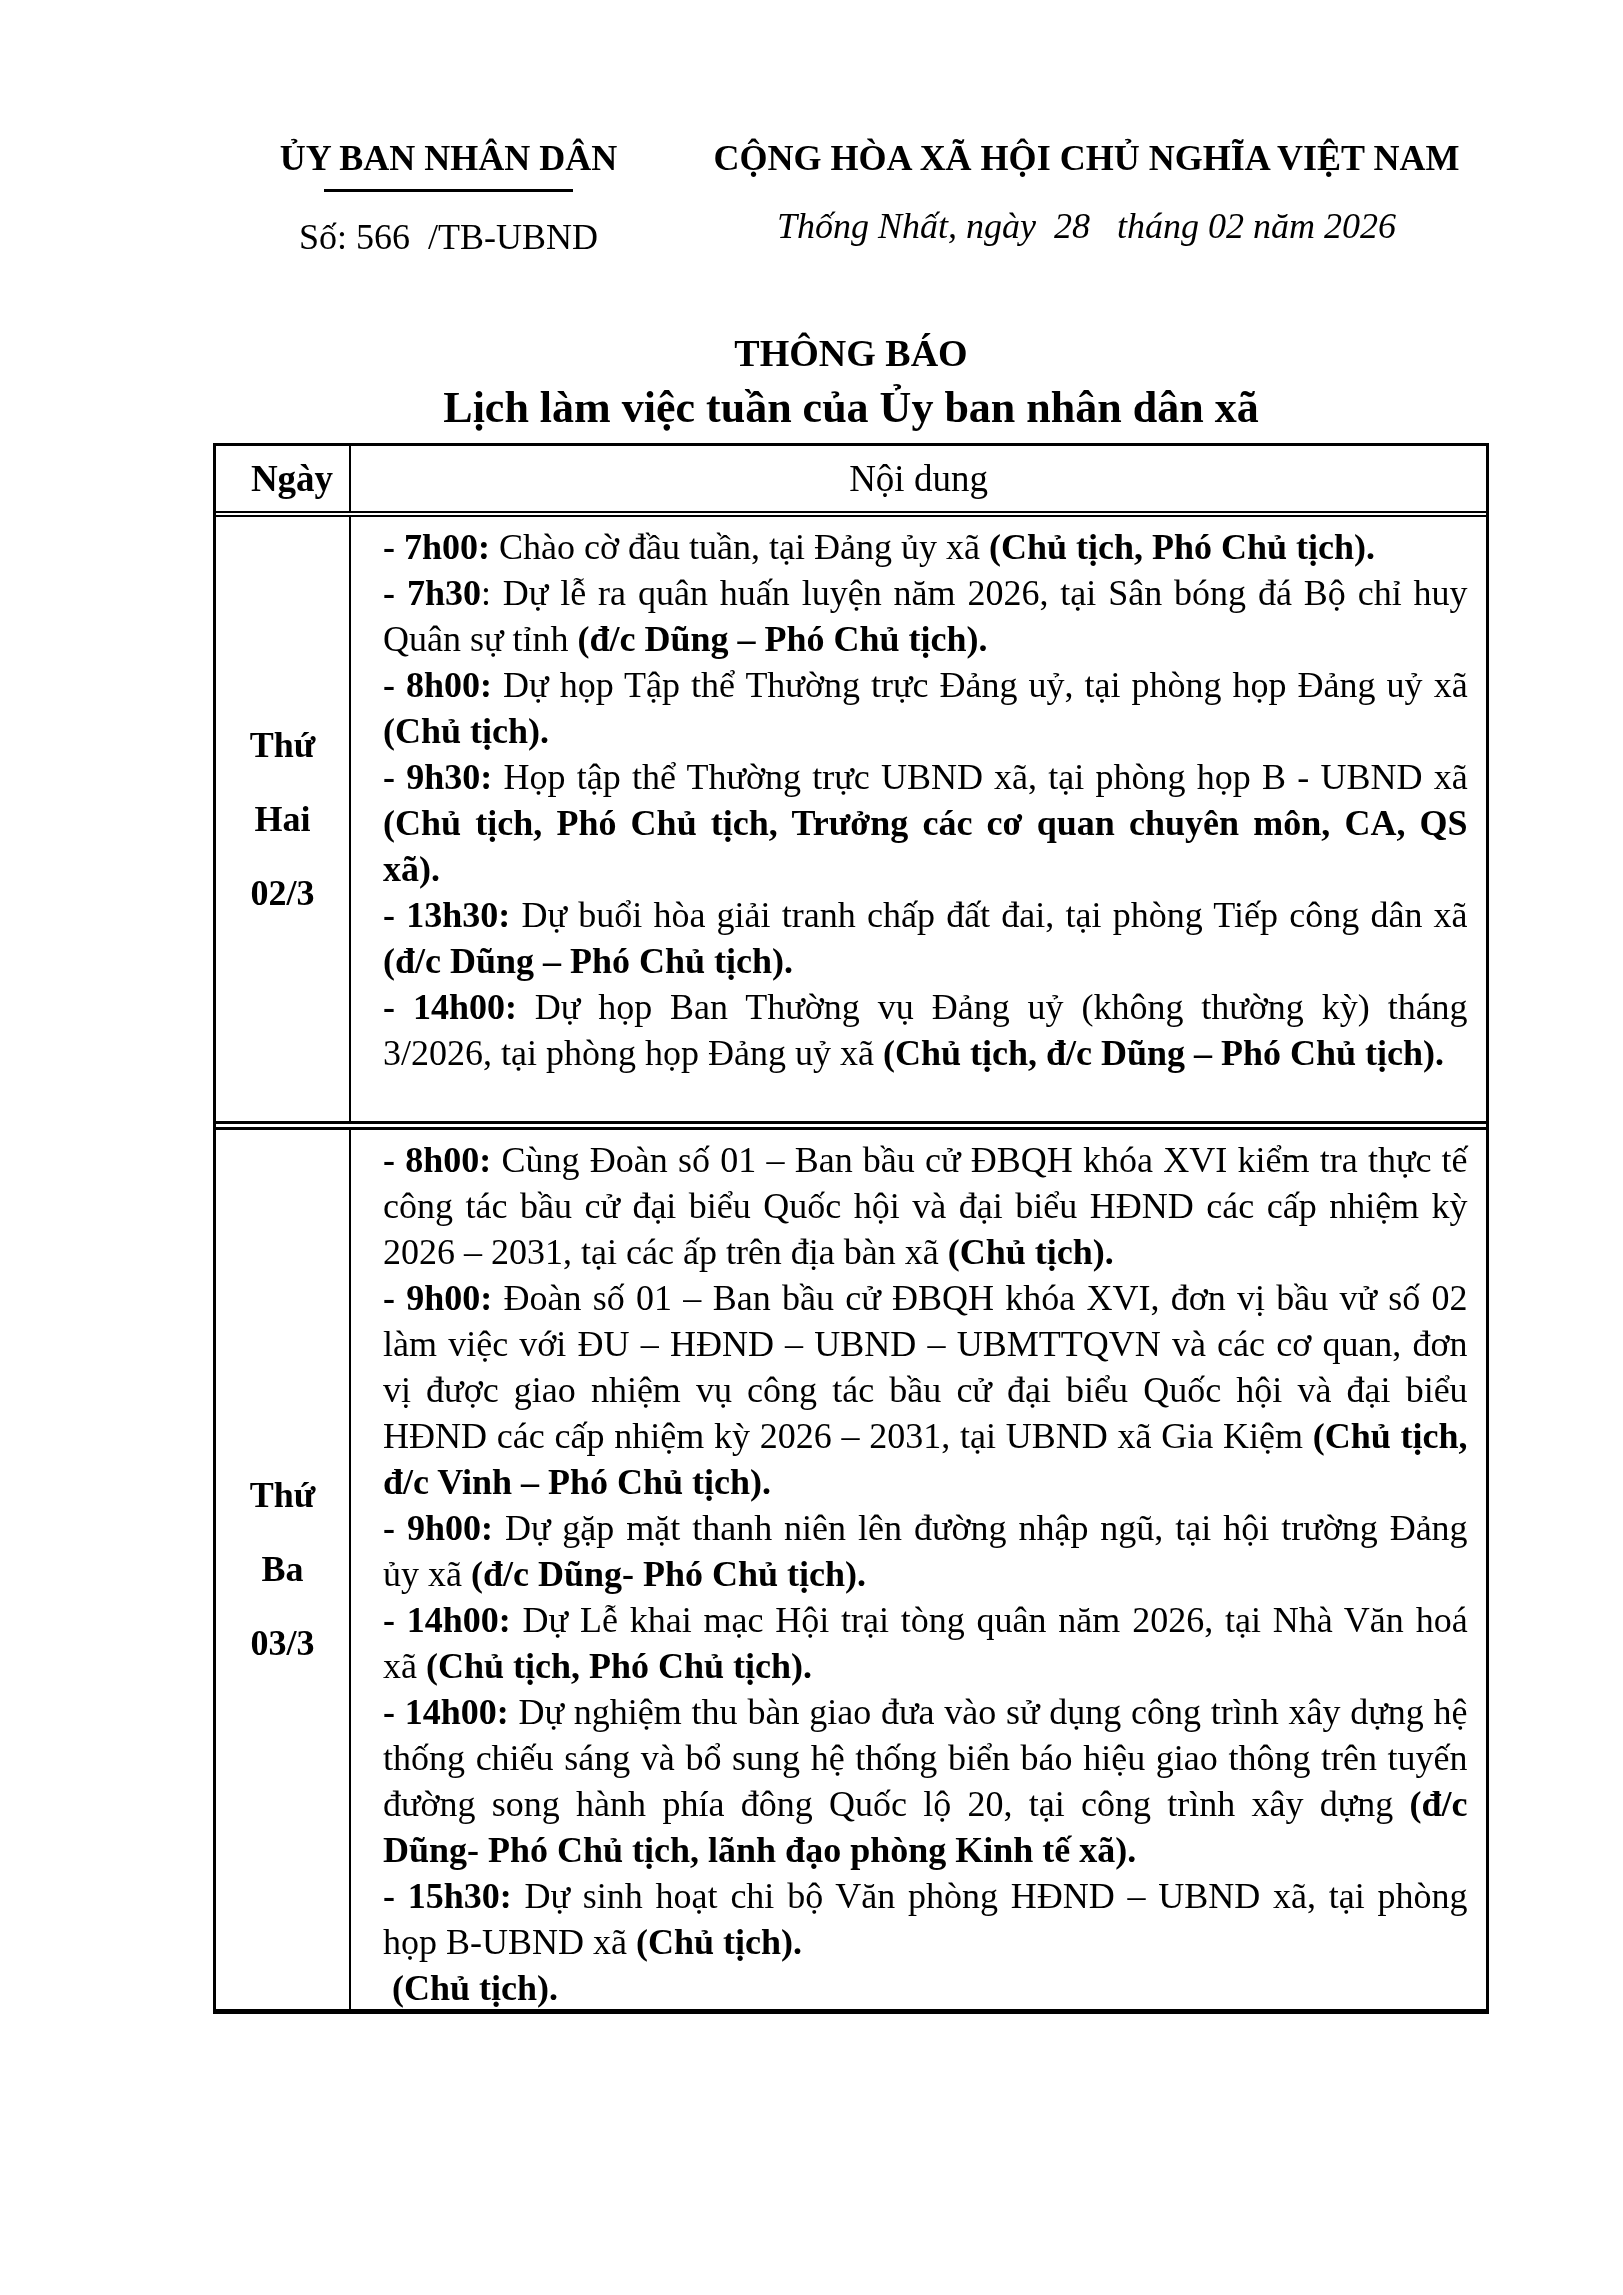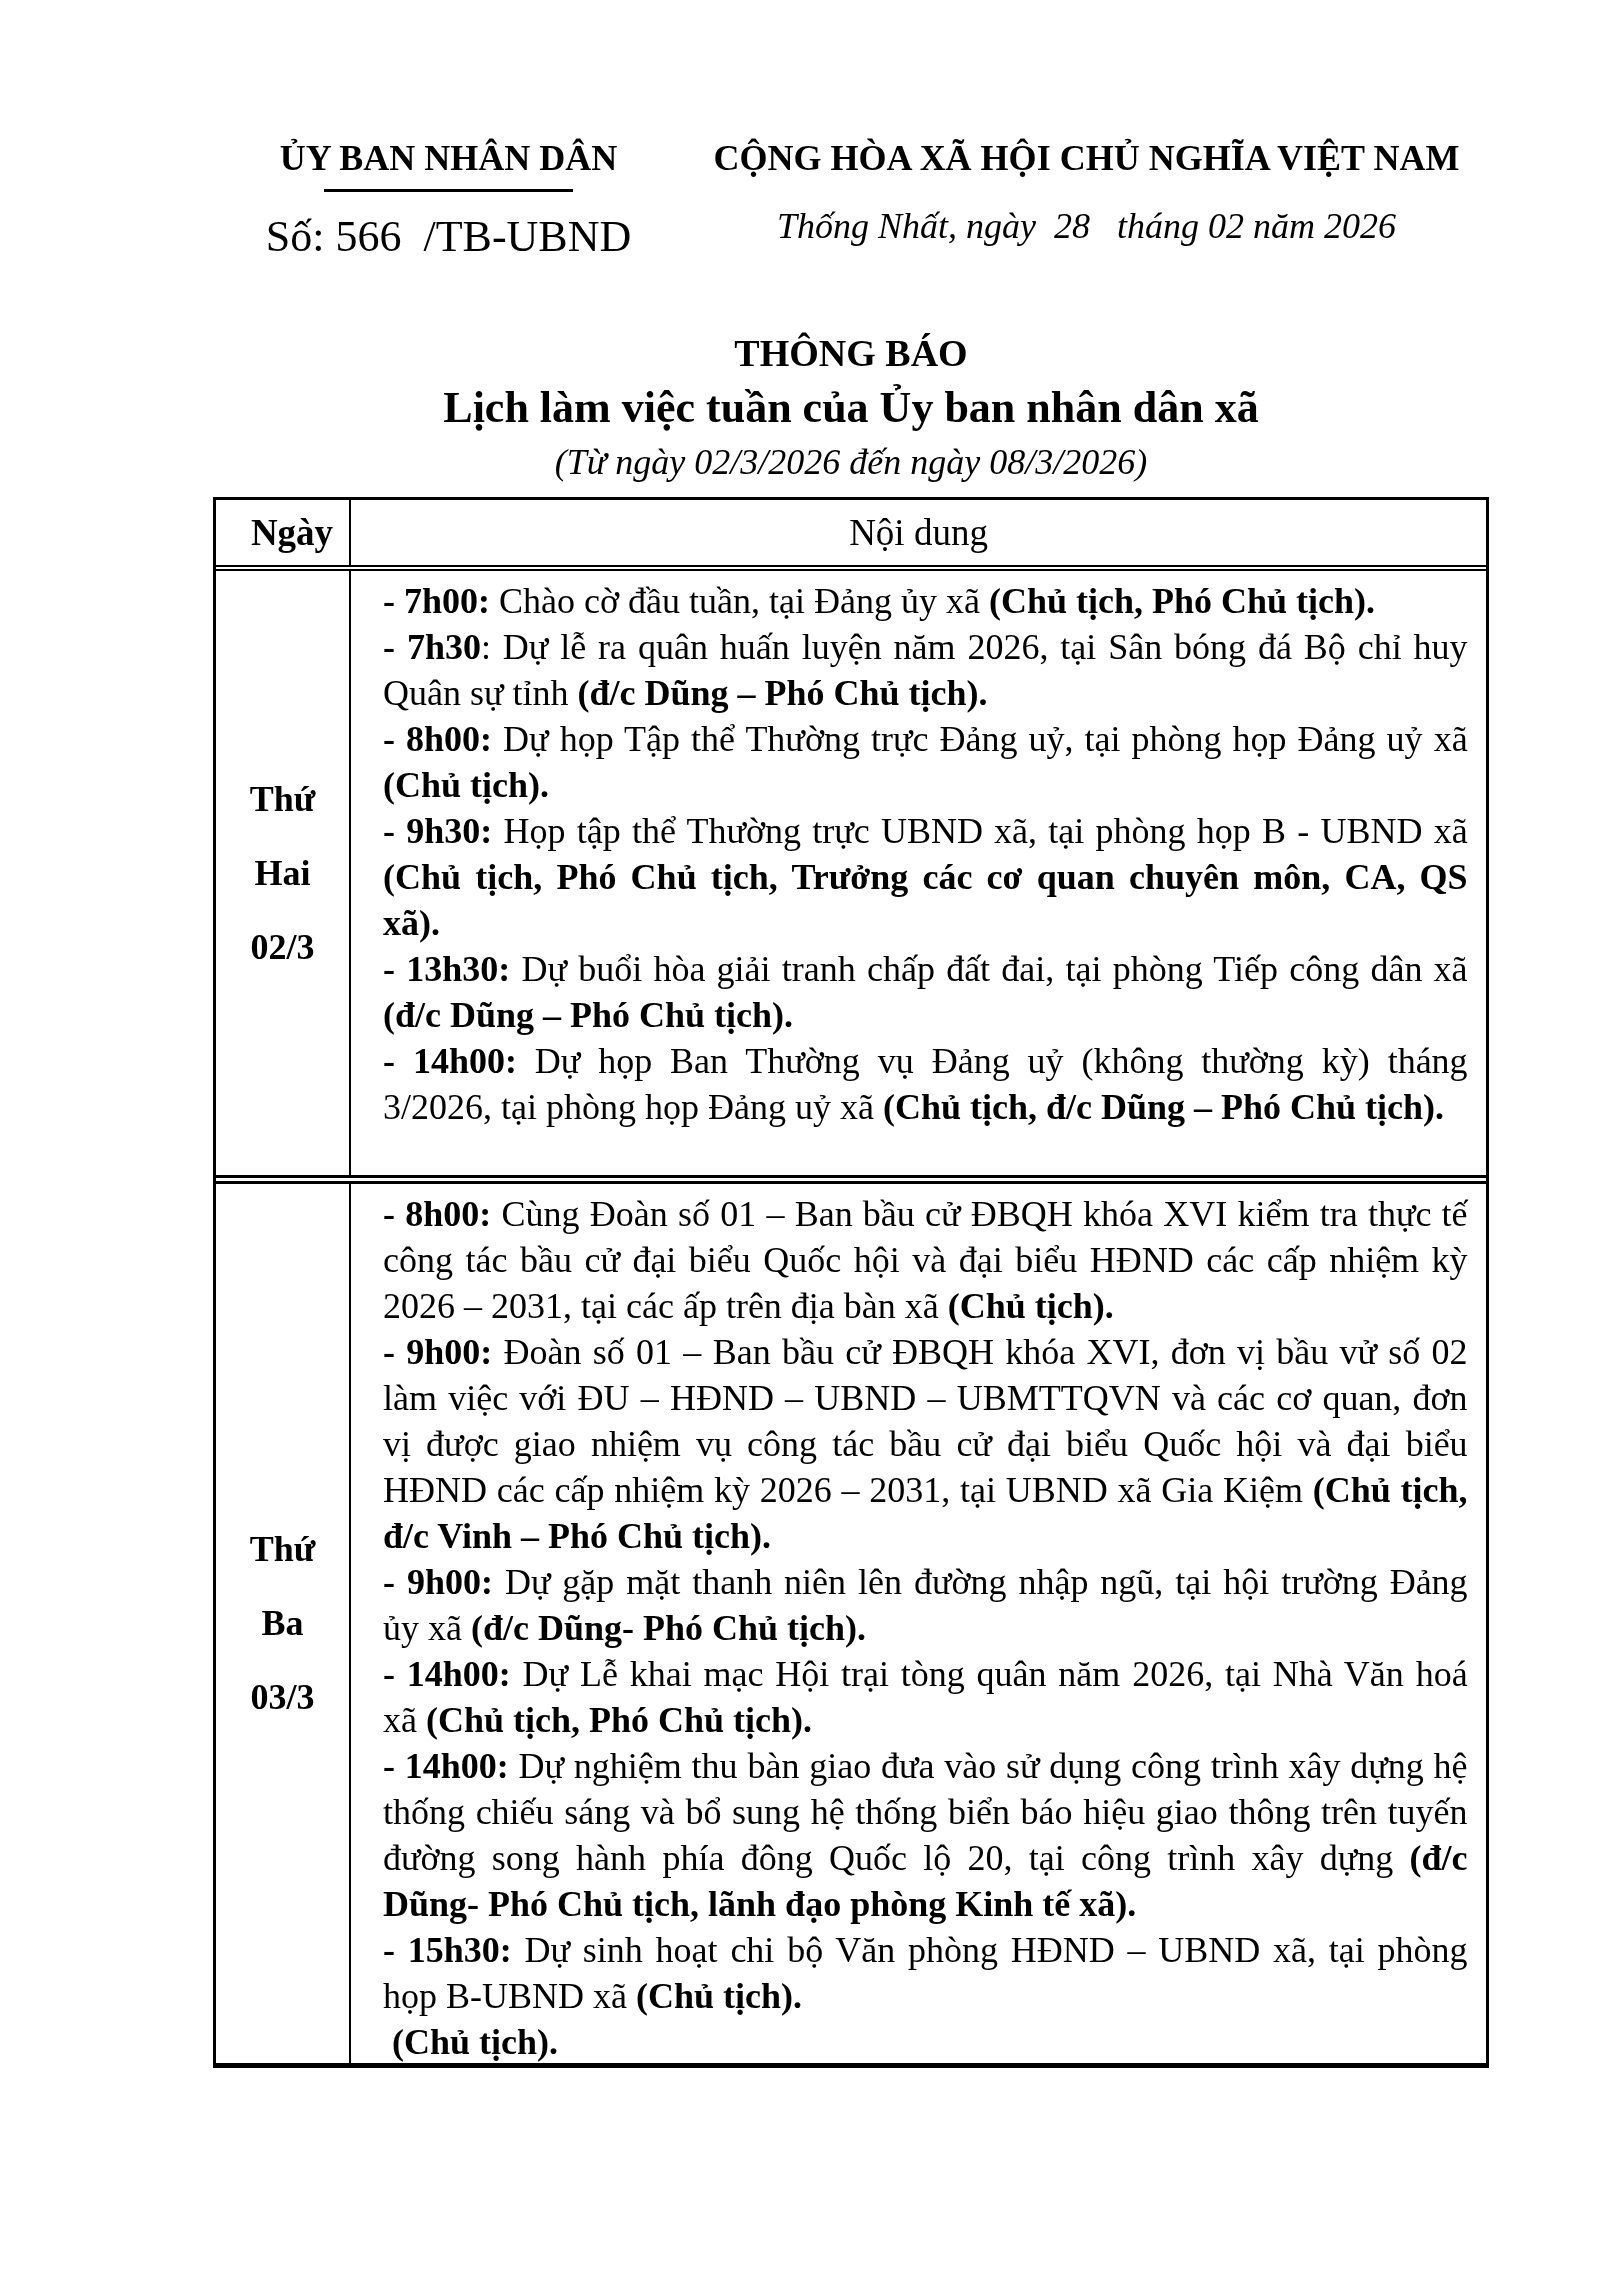--- a/index.html
+++ b/index.html
@@ -13,21 +13,21 @@
     font-family:"Liberation Serif","DejaVu Serif",serif;
     overflow:hidden;
     padding-top:130px;
   }
   
   .letterhead { margin-left:213px; width:1276px; display:flex; }
   .lh-left  { width:471px;  text-align:center; }
   .lh-right { width:805px; text-align:center; }
   .lh-line  { font-size:36px; font-weight:bold; line-height:56px; white-space:pre; }
   .org-underline { width:249px; height:3.1px; background:#000; margin:3.1px auto 0; }
-  .doc-number { font-size:44px; line-height:56px; margin-top:17px; white-space:pre; }
+  .doc-number { font-size:36px; line-height:56px; margin-top:17px; white-space:pre; }
   .motto-wrap { line-height:56px; }
   .motto-underlined {
     display:inline-block; font-size:36px; font-weight:bold;
     border-bottom:3.1px solid #000; padding-bottom:3.8px; line-height:44px;
   }
   .place-date { font-size:36px; font-style:italic; line-height:56px; margin-top:12.2px; white-space:pre; }
   
   .title-block { margin-left:213px; width:1276px; text-align:center; margin-top:61px; }
   .doc-title    { font-size:38px; font-weight:bold; line-height:55px; }
   .doc-subtitle { font-size:44px; font-weight:bold; line-height:54px;text-align:center; }
@@ -76,21 +76,20 @@
     </div>
     <div class="lh-right">
       <div class="lh-line">CỘNG HÒA XÃ HỘI CHỦ NGHĨA VIỆT NAM</div>
       <div class="place-date">Thống Nhất, ngày  28   tháng 02 năm 2026</div>
     </div>
   </div>
 
   <div class="title-block">
     <div class="doc-title">THÔNG BÁO</div>
     <div class="doc-subtitle">Lịch làm việc tuần của Ủy ban nhân dân xã</div>
-    <div class="doc-range">(Từ ngày 02/3/2026 đến ngày 08/3/2026)</div>
   </div>
 
   <div class="doc-table">
     <div class="thead">
       <div class="th-day">Ngày</div>
       <div class="th-content">Nội dung</div>
     </div>
     <div id="table-body">
         <div class="trow row-0">
           <div class="day-cell">

